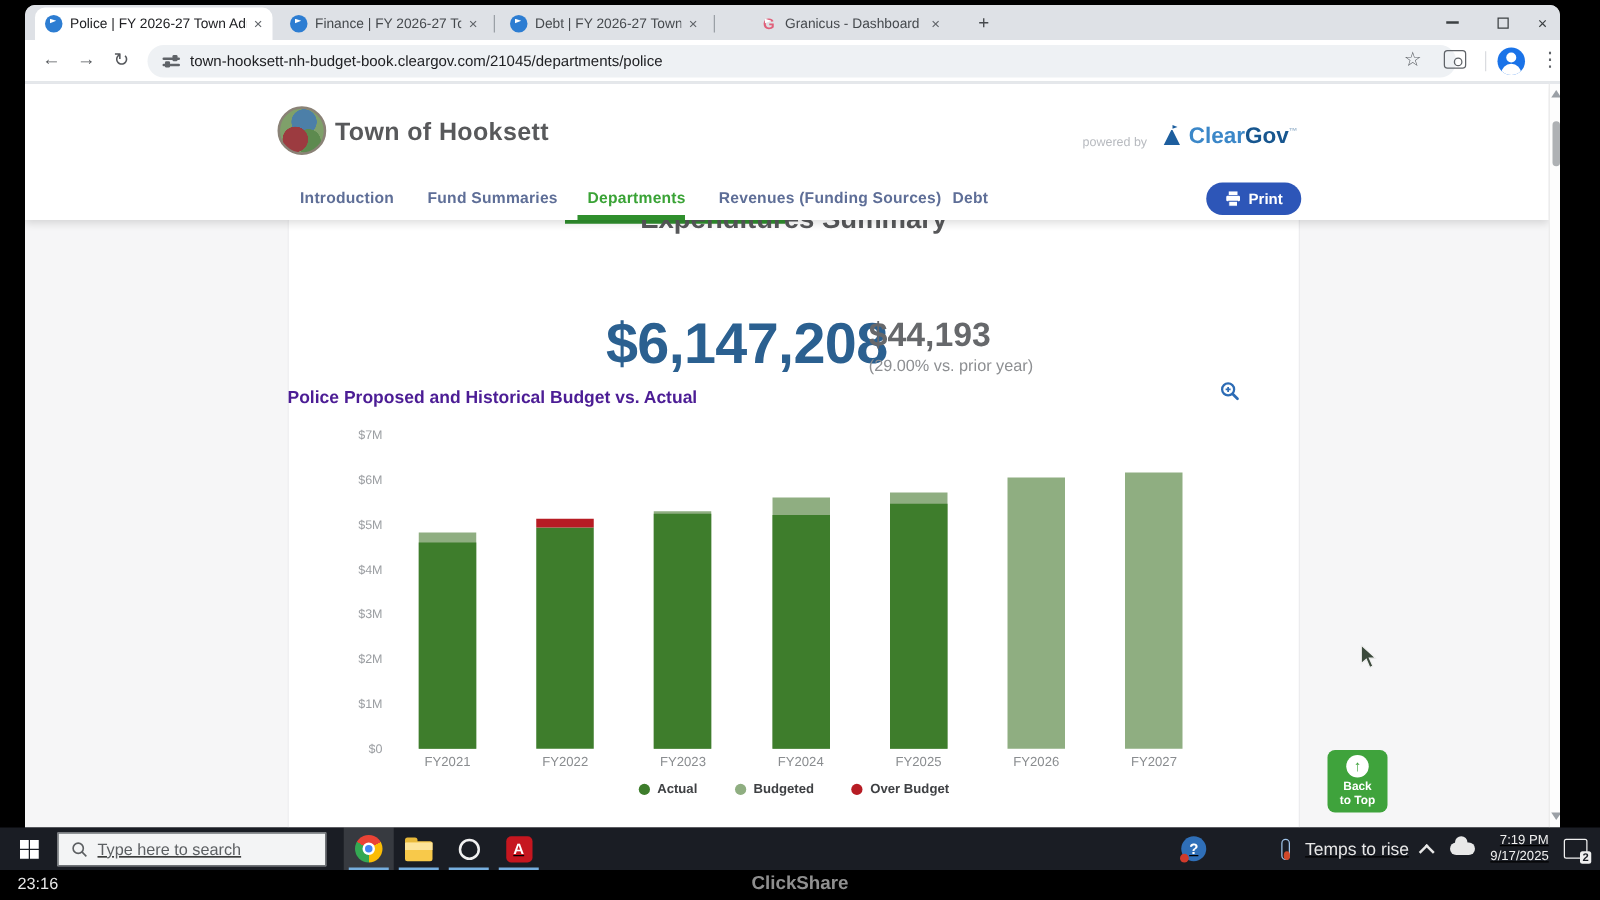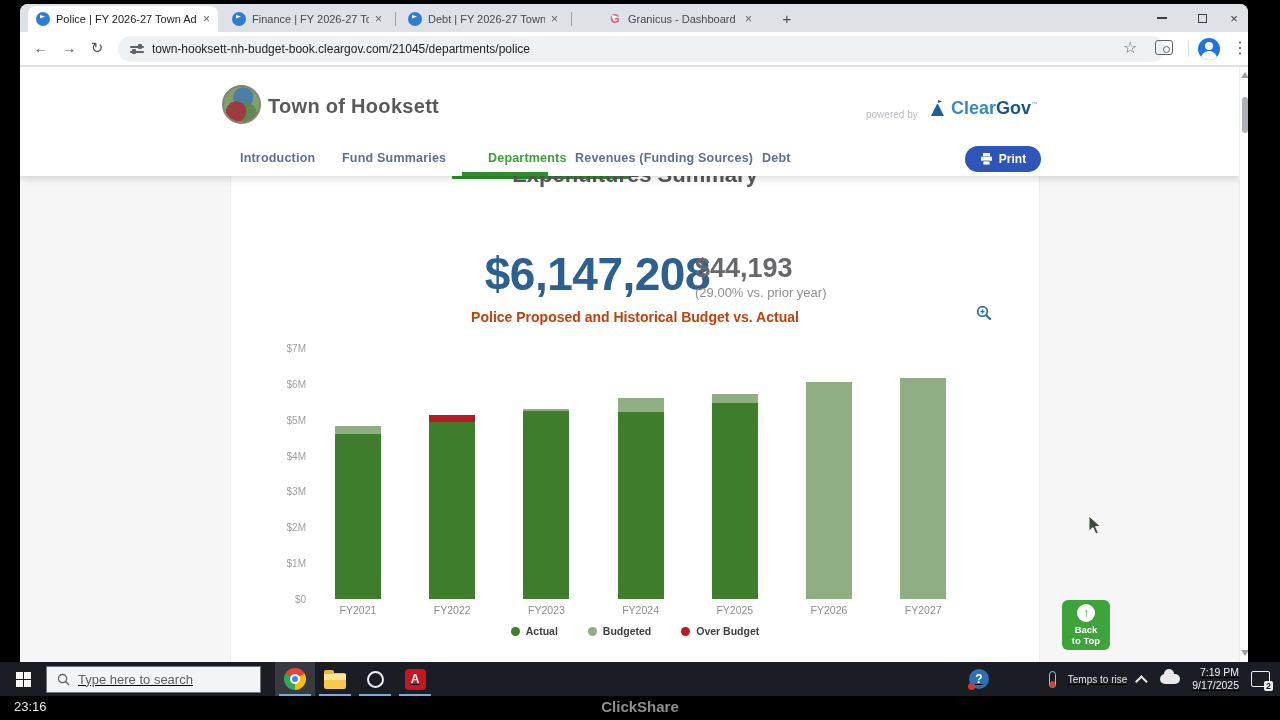--- a/index.html
+++ b/index.html
@@ -64,21 +64,21 @@
   .navitem.active { color:#3aa336; }
   #navunderline { position:absolute; left:442px; top:29px; width:86px; height:4px; background:#2f8f2d; }
   #printbtn { position:absolute; left:945px; top:3px; width:76px; height:26px; background:#2d56b8; border-radius:14px; color:#fff; font-size:12px; font-weight:bold; display:flex; align-items:center; justify-content:center; gap:6px; }
 
   #sectionheading { position:absolute; left:210px; top:95px; width:810px; text-align:center; font-size:22px; font-weight:bold; color:#57585a; z-index:1; }
   #headingbar { position:absolute; left:432px; top:107px; width:176px; height:5px; background:#2f8f2d; z-index:1; }
 
   #bignum { position:absolute; left:210px; top:180px; width:480px; text-align:right; font-size:46px; font-weight:bold; color:#2b6090; letter-spacing:-.5px; }
   #delta { position:absolute; left:675px; top:186px; font-size:27px; font-weight:bold; color:#66686b; }
   #deltanote { position:absolute; left:675px; top:218px; font-size:13px; color:#8d8f92; }
-  #charttitle { position:absolute; left:210px; top:242px; width:810px; text-align:center; font-size:14px; font-weight:bold; color:#c2410c; }
+  #charttitle { position:absolute; left:210px; top:242px; width:810px; font-size:14px; font-weight:bold; color:#4c1d95; }
   #zoomicon { position:absolute; left:956px; top:238px; width:16px; height:16px; }
 
   
   #chart { position:absolute; left:260px; top:275px; width:700px; height:285px; }
   #plot { position:absolute; left:0; top:0; width:700px; height:257px; }
   .bar { position:absolute; }
   .ytick { position:absolute; left:0; width:26px; text-align:right; font-size:10px; color:#9b9ea2; }
   .xlabel { position:absolute; top:262px; width:80px; text-align:center; font-size:10.5px; color:#8a8d90; }
   #legend { position:absolute; left:210px; top:558px; width:810px; display:flex; justify-content:center; gap:30px; }
   .legitem { display:flex; align-items:center; gap:6px; font-size:10.5px; font-weight:bold; color:#3f4144; }
@@ -110,21 +110,21 @@
   #foldericon { width:22px; height:16px; background:#f8c94a; border-radius:2px; position:relative; margin-top:3px; }
   #foldericon::before { content:""; position:absolute; left:0; top:-3px; width:10px; height:4px; background:#e8b93a; border-radius:2px 2px 0 0; }
   #foldericon::after { content:""; position:absolute; left:0; top:1px; width:22px; height:6px; background:#fde49a; }
   #ringicon { width:17px; height:17px; border:2px solid #f0f0f0; border-radius:50%; }
   #acrobaticon { width:21px; height:21px; background:#c6161f; border-radius:4px; color:#fff; font-weight:bold; font-size:12px; text-align:center; line-height:21px; }
   #tray { margin-left:auto; display:flex; align-items:center; gap:12px; padding-right:10px; }
   #helpicon { width:20px; height:20px; border-radius:50%; background:#2f6fb8; color:#fff; font-size:12px; font-weight:bold; text-align:center; line-height:20px; position:relative; }
   #helpicon::after { content:""; position:absolute; left:-1px; bottom:-1px; width:7px; height:7px; border-radius:50%; background:#d03a2b; }
   #thermo { width:7px; height:17px; border:1.5px solid #9fc3e8; border-radius:4px; position:relative; }
   #thermo::after { content:""; position:absolute; left:0.5px; bottom:-1px; width:5px; height:7px; border-radius:50%; background:#d0492b; }
-  #weathertext { font-size:10px; color:#e8e8e8; }
+  #weathertext { font-size:14px; color:#e8e8e8; }
   #chevup { width:9px; height:9px; border-left:2px solid #e8e8e8; border-top:2px solid #e8e8e8; transform:rotate(45deg) translateY(3px); }
   #cloudicon { width:20px; height:10px; background:#e8e8e8; border-radius:6px; position:relative; }
   #cloudicon::before { content:""; position:absolute; left:4px; top:-5px; width:10px; height:10px; border-radius:50%; background:#e8e8e8; }
   #clock { text-align:right; font-size:10.5px; color:#f0f0f0; line-height:13px; }
   #actioncenter { width:19px; height:16px; border:1.6px solid #f0f0f0; border-radius:2px; position:relative; }
   #actioncenter b { position:absolute; right:-4px; bottom:-5px; background:#f0f0f0; color:#1a1d24; font-size:9px; line-height:10px; padding:0 2px; border-radius:2px; font-weight:bold; }
 
   
   #bottomstrip { position:absolute; left:0; top:696px; width:1280px; height:24px; background:#000; }
   #rectime { position:absolute; left:14px; top:3px; font-size:13px; color:#e8e8e8; }
@@ -208,21 +208,21 @@
         <div id="poweredby">powered by</div>
         <div id="cglogo">
           <svg width="19" height="19" viewBox="0 0 19 19">
             <path d="M3 17 L9 5 L10 5 L10 1 L14 2.5 L10 4 L10 5 L16 17 Z" fill="#1d5e9e"></path>
           </svg>
           <span id="cgtext"><span class="c1">Clear</span><span class="c2">Gov</span><sup>™</sup></span>
         </div>
         <div id="mainnav">
           <span class="navitem" style="left:220px;">Introduction</span>
           <span class="navitem" style="left:322px;">Fund Summaries</span>
-          <span class="navitem active" style="left:450px;margin-left:18px;">Departments</span>
+          <span class="navitem active" style="left:450px;">Departments</span>
           <span class="navitem" style="left:555px;">Revenues (Funding Sources)</span>
           <span class="navitem" style="left:742px;">Debt</span>
           <div id="navunderline"></div>
           <div id="printbtn">
             <svg width="13" height="12" viewBox="0 0 13 12">
               <rect x="3" y="0" width="7" height="3" fill="#fff"></rect>
                 <rect x="1" y="3.5" width="11" height="4.5" rx="1" fill="#fff"></rect>
                 <rect x="3" y="8" width="7" height="4" fill="#fff" stroke="#2d56b8" stroke-width="0.8"></rect>
             </svg>
             <span>Print</span>

